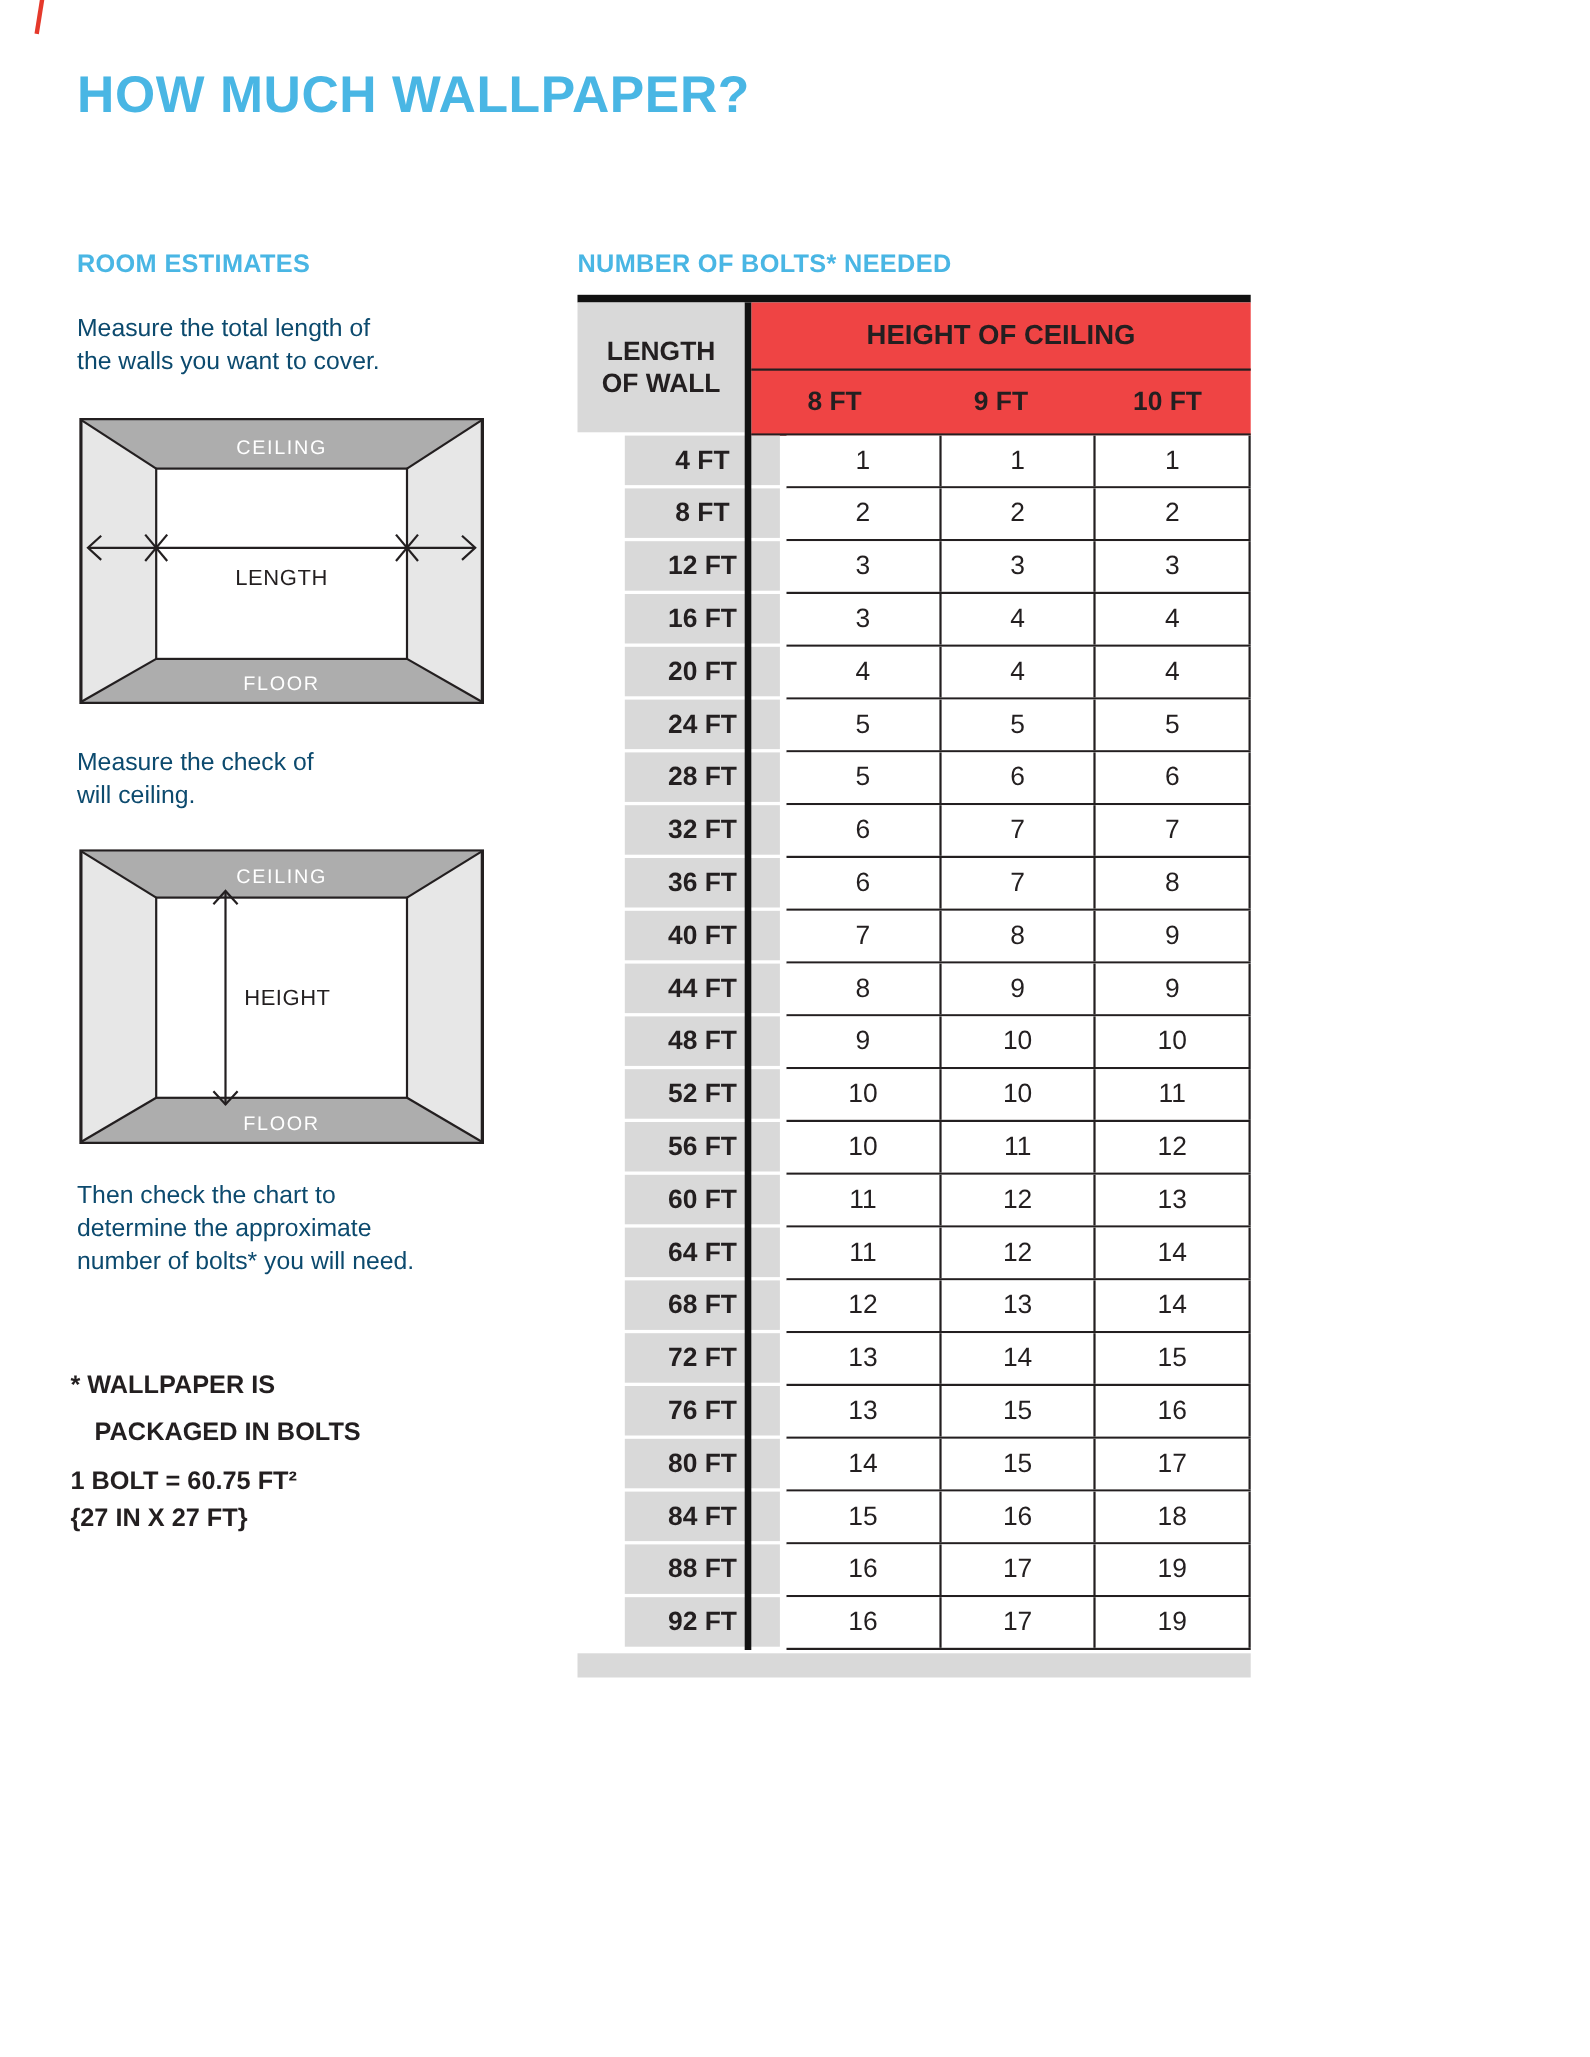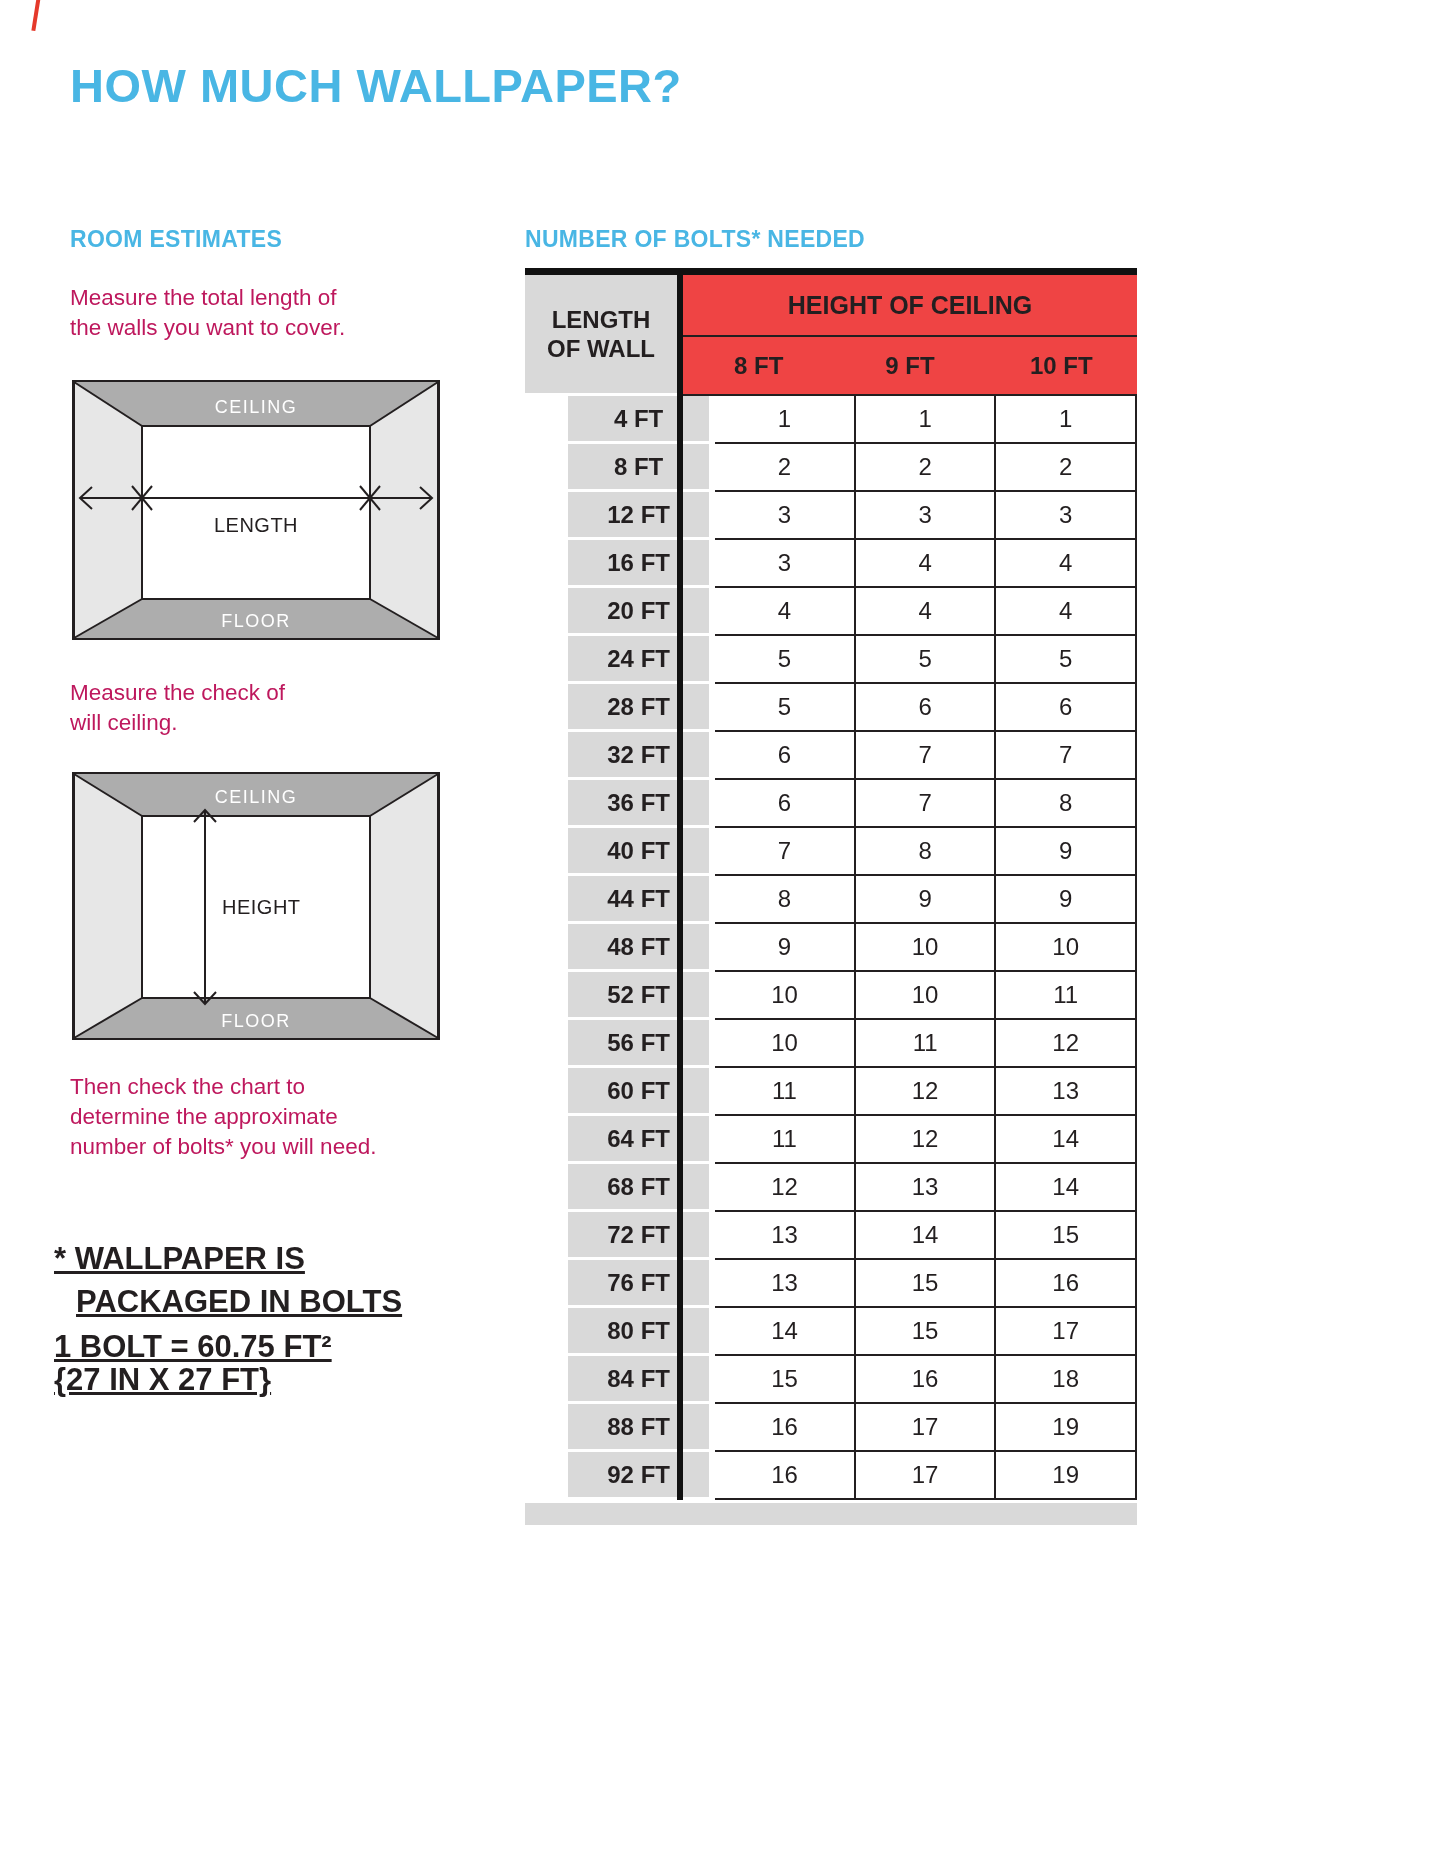--- a/index.html
+++ b/index.html
@@ -7,22 +7,22 @@
   .page { position:relative; width:1445px; height:1850px; background:#ffffff; overflow:hidden; }
 
   .red-mark { position:absolute; left:34px; top:-3px; width:4px; height:34px; background:#E5392B; transform:rotate(9deg); }
 
   .page-title { position:absolute; left:70px; top:58px; font-size:47px; font-weight:bold; color:#49B6E4; letter-spacing:0.5px; }
 
   .section-heading { position:absolute; font-size:23px; font-weight:bold; color:#49B6E4; letter-spacing:0.3px; }
   .heading-left { left:70px; top:226px; }
   .heading-table { left:525px; top:226px; width:612px; }
 
-  .body-text { position:absolute; left:70px; font-size:22.5px; line-height:30px; color:#be185d; }
-  .bold-text { position:absolute; left:54px; font-size:31px; font-weight:bold; line-height:31px; color:#231F20;text-decoration:underline; }
+  .body-text { position:absolute; left:70px; font-size:22.5px; line-height:30px; color:#0c4a6e; }
+  .bold-text { position:absolute; left:64px; font-size:23px; font-weight:bold; line-height:31px; color:#231F20; }
   .footnote-indent { padding-left:22px;margin-top:12px; }
 
   .diagram { position:absolute; left:72px; }
   .diagram text { font-family:"Liberation Sans", sans-serif; }
 
   
   .wtable { position:absolute; left:525px; top:268px; width:612px; }
   .top-bar { width:612px; height:7px; background:#111111; }
   .hrow { display:flex; height:121px; }
   .len-hdr { width:152px; height:118px; background:#D9D9D9; display:flex; flex-direction:column; align-items:center; justify-content:center; font-size:24px; font-weight:bold; line-height:29px; }

